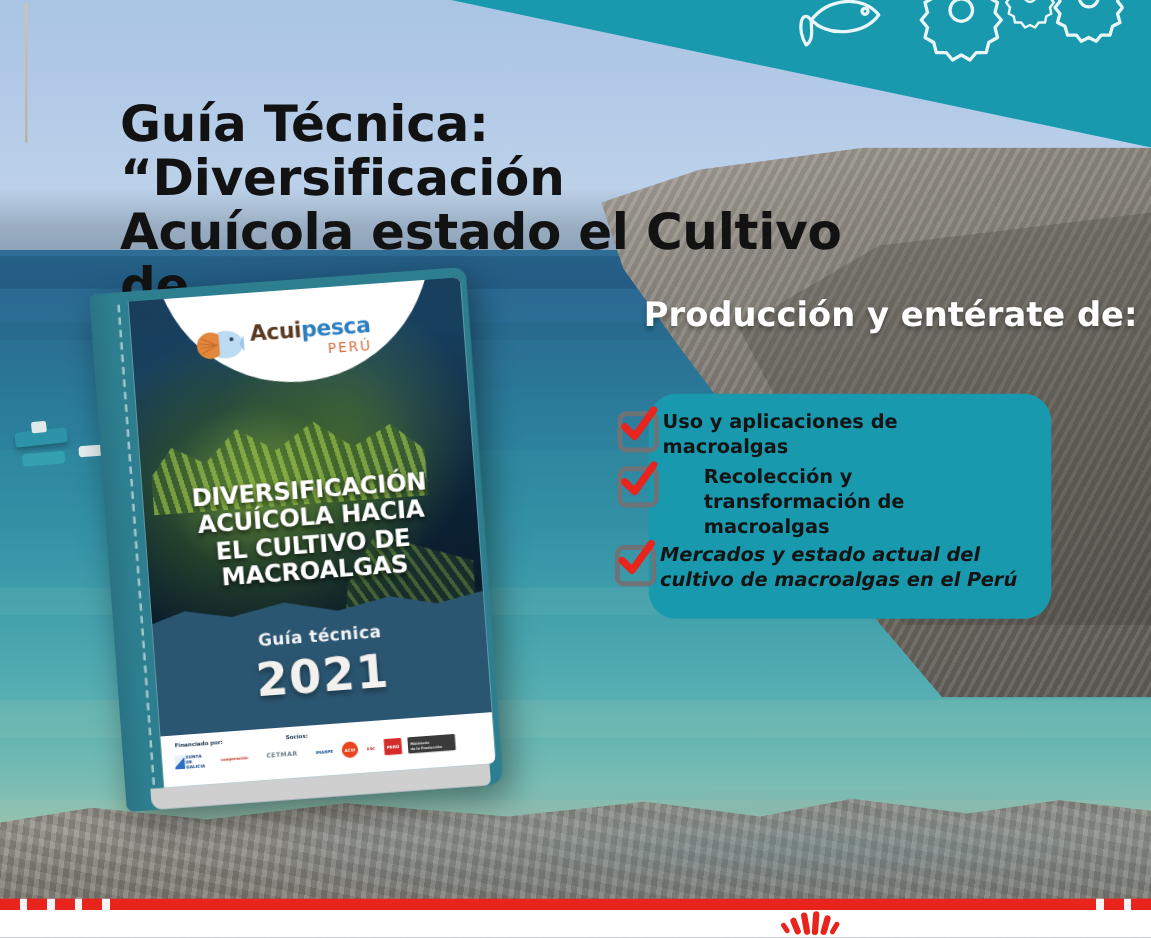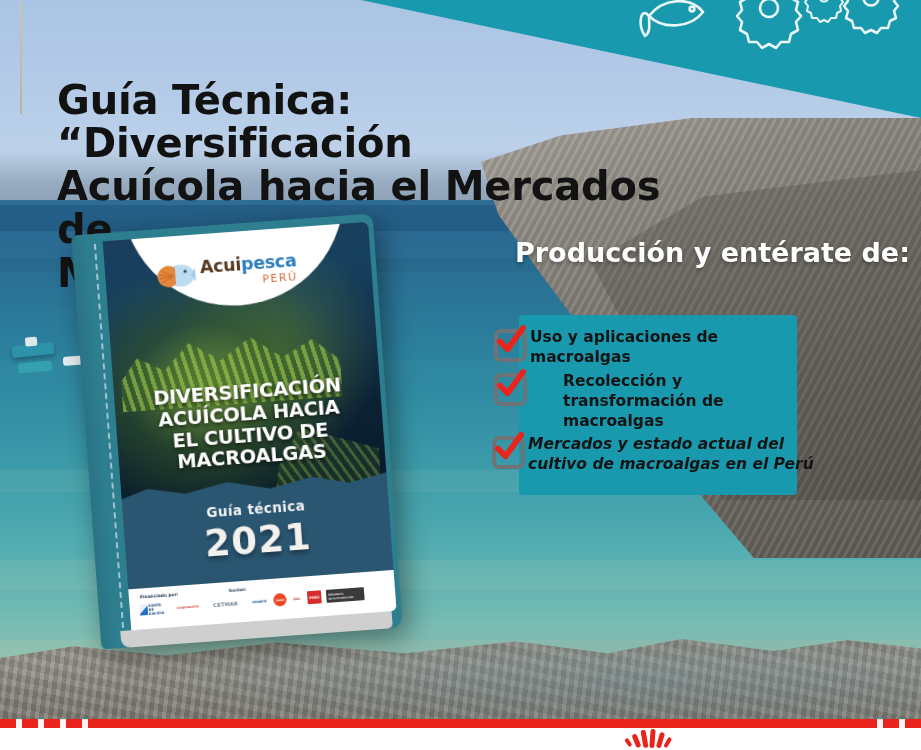--- a/index.html
+++ b/index.html
@@ -112,33 +112,33 @@
     position:absolute;right:22px;top:-16px;width:270px;height:70px;
     pointer-events:none;
   }
 
   
   .headline{
     position:absolute;left:57px;top:52px;width:650px;
     font-weight:bold;font-size:40px;line-height:1.08;
     color:#121212;letter-spacing:-.2px;
   }
-  .headline span{display:block;}
+  .headline span{display:block;margin-left:39px;}
 
   
   .subhead{
     position:absolute;left:515px;top:237px;
     font-weight:bold;font-size:27px;color:#ffffff;
     text-shadow:0 2px 4px rgba(0,0,0,.35);
     white-space:nowrap;
   }
 
   .check-panel{
-    position:absolute;left:519px;top:315px;width:278px;height:180px;
-    background:#1999ae;border-radius:4px;
+    position:absolute;left:519px;top:315px;width:322px;height:180px;
+    background:#1999ae;border-radius:22px;
   }
   .check-item{
     position:absolute;display:flex;align-items:flex-start;gap:7px;
   }
   .ci1{left:-25px;top:13px;width:320px;}
   .ci2{left:-25px;top:57px;width:290px;gap:40px;}
   .ci3{left:-27px;top:120px;width:322px;font-style:italic;}
   .chk{
     position:relative;flex:0 0 auto;width:29px;height:29px;margin-top:1px;
   }
@@ -329,21 +329,21 @@
       </g>
       <g>
         <path d="M232 0 l4 -5 l6 3 l6 -3 l4 5 l7 0 l2 7 l6 3 l-2 7 l4 5 l-4 5 l2 7 l-6 3 l-2 7 l-7 0 l-4 5 l-6 -3 l-6 3 l-4 -5 l-7 0 l-2 -7 l-6 -3 l2 -7 l-4 -5 l4 -5 l-2 -7 l6 -3 l2 -7 z"></path>
         <circle cx="242" cy="14" r="7.5"></circle>
       </g>
     </svg>
   </div>
 
   <h1 class="headline">
     <span>Guía Técnica: “Diversificación</span>
-    <span>Acuícola hacia el Mercados de</span>
+    <span>Acuícola estado el Cultivo de</span>
     <span>Macroalgas”</span>
   </h1>
 
   <div class="subhead">Producción y entérate de:</div>
 
   <div class="check-panel">
 
     <div class="check-item ci1">
       <span class="chk">
         <span class="box"></span>

